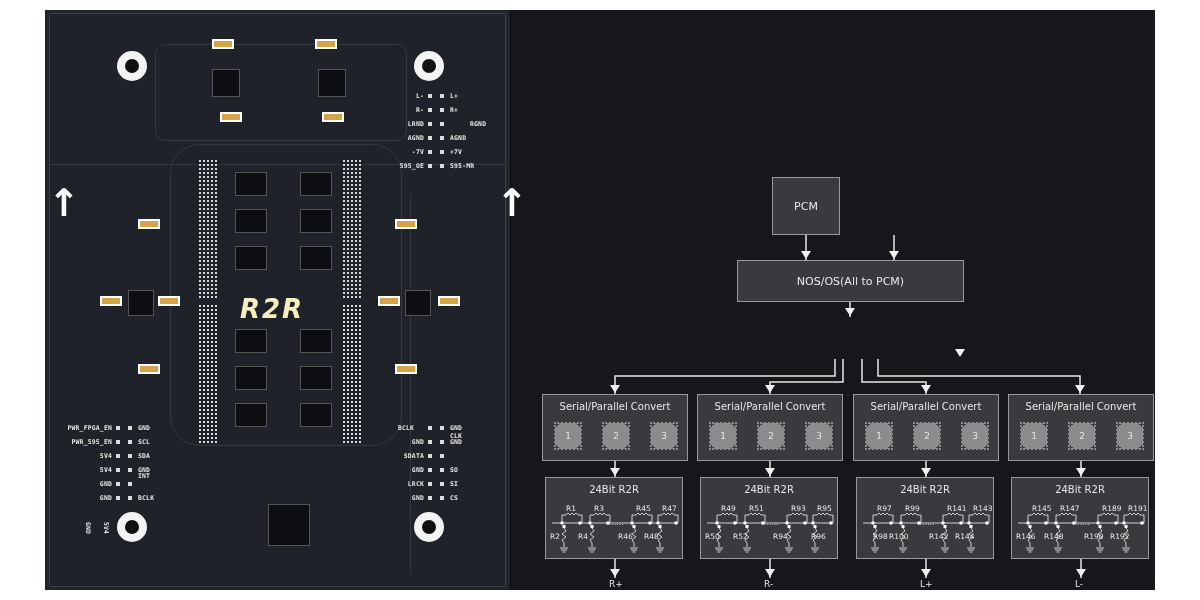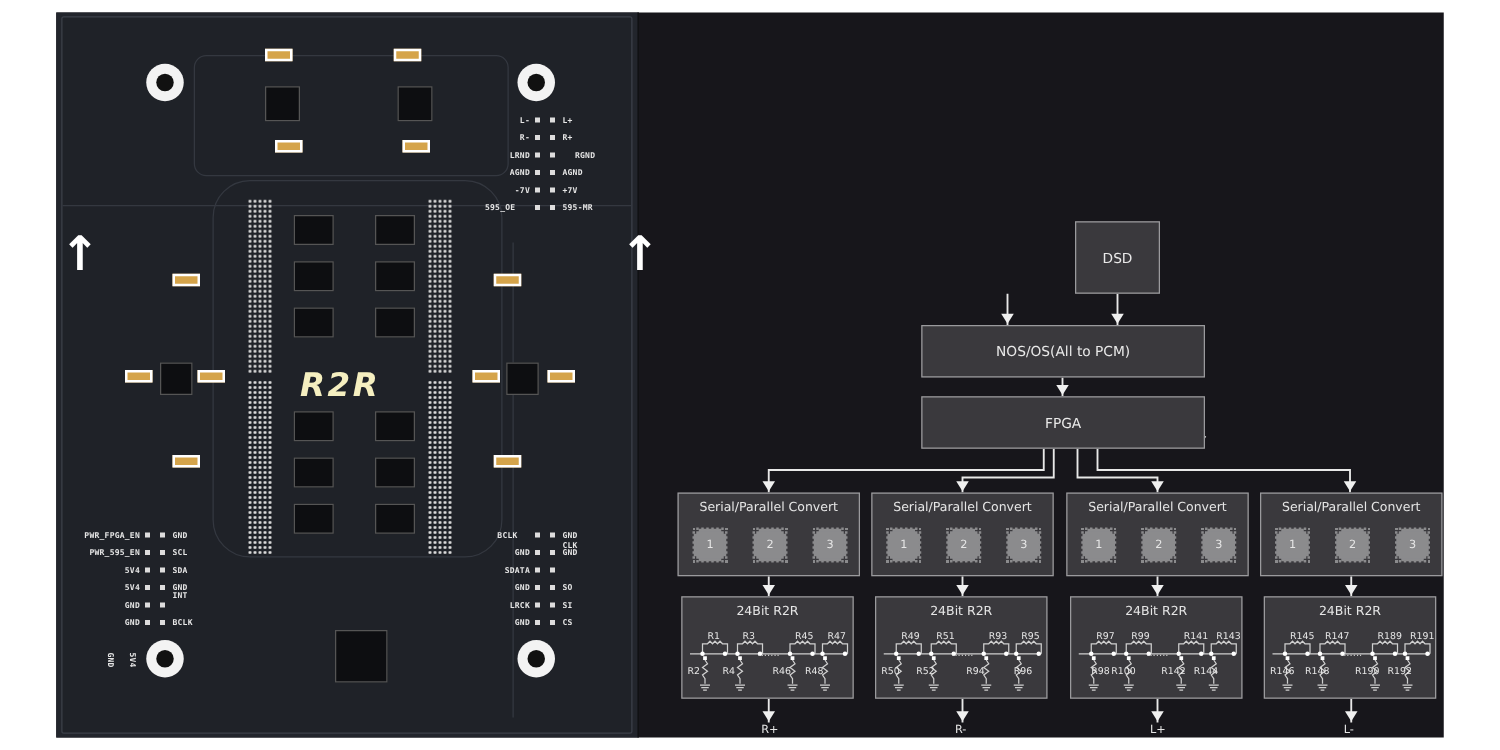--- a/index.html
+++ b/index.html
@@ -97,30 +97,30 @@
           <div class="pin-dot" style="left: 378px; top: 80px;"></div>
           <div class="pin-dot" style="left: 390px; top: 80px;"></div>
           <div class="pin-label" style="left: 400px; top: 78px;">L+</div>
           <div class="pin-label" style="left: 338px; top: 92px; width: 36px; text-align: right;">R-</div>
           <div class="pin-dot" style="left: 378px; top: 94px;"></div>
           <div class="pin-dot" style="left: 390px; top: 94px;"></div>
           <div class="pin-label" style="left: 400px; top: 92px;">R+</div>
           <div class="pin-label" style="left: 338px; top: 106px; width: 36px; text-align: right;">LRND</div>
           <div class="pin-dot" style="left: 378px; top: 108px;"></div>
           <div class="pin-dot" style="left: 390px; top: 108px;"></div>
-          <div class="pin-label" style="left: 410px; top: 106px;">RGND</div>
+          <div class="pin-label" style="left: 420px; top: 106px;">RGND</div>
           <div class="pin-label" style="left: 338px; top: 120px; width: 36px; text-align: right;">AGND</div>
           <div class="pin-dot" style="left: 378px; top: 122px;"></div>
           <div class="pin-dot" style="left: 390px; top: 122px;"></div>
           <div class="pin-label" style="left: 400px; top: 120px;">AGND</div>
           <div class="pin-label" style="left: 338px; top: 134px; width: 36px; text-align: right;">-7V</div>
           <div class="pin-dot" style="left: 378px; top: 136px;"></div>
           <div class="pin-dot" style="left: 390px; top: 136px;"></div>
           <div class="pin-label" style="left: 400px; top: 134px;">+7V</div>
-          <div class="pin-label" style="left: 338px; top: 148px; width: 36px; text-align: left;">595_OE</div>
+          <div class="pin-label" style="left: 338px; top: 148px; width: 36px; text-align: right;">595_OE</div>
           <div class="pin-dot" style="left: 378px; top: 150px;"></div>
           <div class="pin-dot" style="left: 390px; top: 150px;"></div>
           <div class="pin-label" style="left: 400px; top: 148px;">595-MR</div>
         </div>
 
       <div id="pins-bl">
           <div class="pin-label" style="left: 0px; top: 410px; width: 62px; text-align: right;">PWR_FPGA_EN</div>
           <div class="pin-dot" style="left: 66px; top: 412px;"></div>
           <div class="pin-dot" style="left: 78px; top: 412px;"></div>
           <div class="pin-label" style="left: 88px; top: 410px;">GND</div>
@@ -206,28 +206,25 @@
         <polyline points="416,451 416,467" fill="none" stroke="#e8e8e8" stroke-width="1.5"></polyline>
         <polygon points="411,458 421,458 416,466" fill="#f0f0f0"></polygon>
         <polyline points="416,549 416,568" fill="none" stroke="#e8e8e8" stroke-width="1.5"></polyline>
         <polygon points="411,559 421,559 416,567" fill="#f0f0f0"></polygon>
         <polyline points="571,451 571,467" fill="none" stroke="#e8e8e8" stroke-width="1.5"></polyline>
         <polygon points="566,458 576,458 571,466" fill="#f0f0f0"></polygon>
         <polyline points="571,549 571,568" fill="none" stroke="#e8e8e8" stroke-width="1.5"></polyline>
         <polygon points="566,559 576,559 571,567" fill="#f0f0f0"></polygon>
       </svg>
 
-    <div class="box" style="left:350px;top:167px;width:68px;height:58px;">
-        <span>DSD</span>
+    <div class="box" style="left:262px;top:167px;width:68px;height:58px;">
+        <span>PCM</span>
       </div>
     <div class="box" style="left:227px;top:250px;width:227px;height:42px;">
         <span>NOS/OS(All to PCM)</span>
-      </div>
-    <div class="box" style="left:227px;top:307px;width:227px;height:42px;">
-        <span>FPGA</span>
       </div>
 
     <div id="channels">
         <div class="sp-box" style="left: 32px; top: 384px;">
           <div class="sp-title">Serial/Parallel Convert</div>
           <div class="ic" style="left: 14px;">1</div>
           <div class="ic" style="left: 62px;">2</div>
           <div class="ic" style="left: 110px;">3</div>
         </div>
         <div class="r2r-box" style="left: 35px; top: 467px;">

